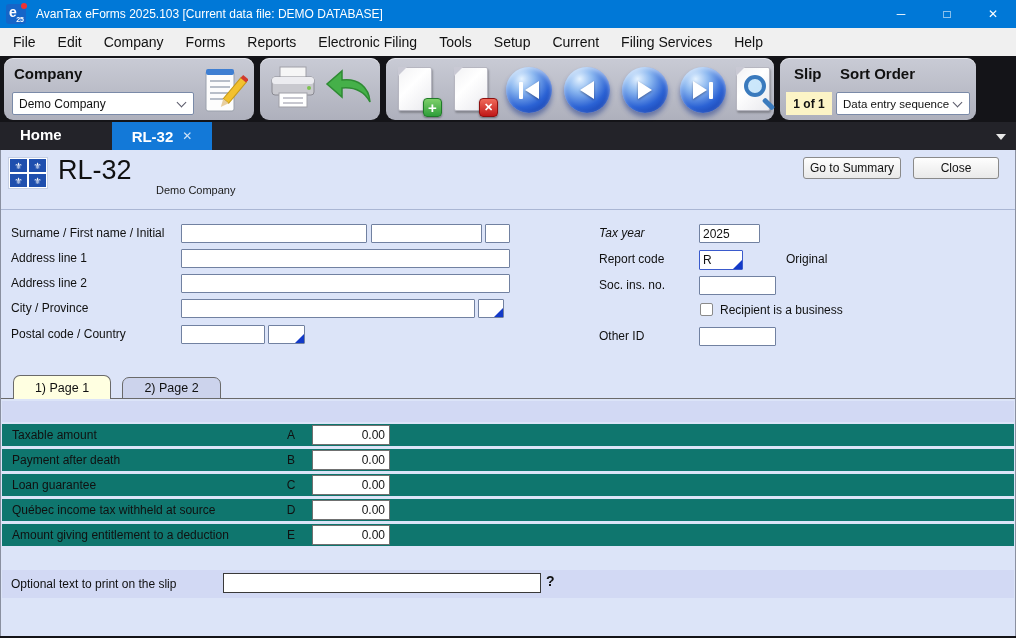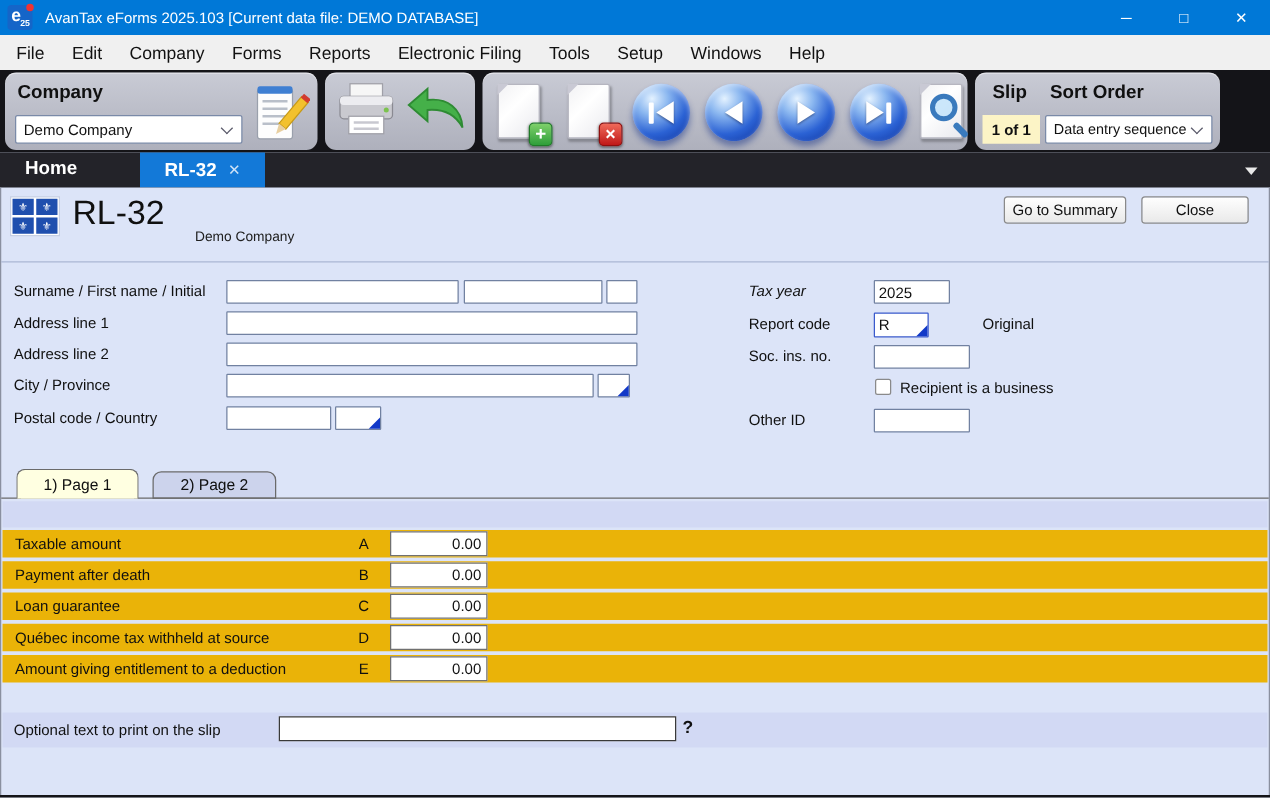--- a/index.html
+++ b/index.html
@@ -84,21 +84,21 @@
   .vbox .corner { position:absolute; right:0px; bottom:0px; width:0; height:0; border-left:9px solid transparent; border-bottom:9px solid #1239c8; }
   .vbox .txt { position:absolute; left:3px; top:2px; font-size:12px; }
   .cb { position:absolute; width:13px; height:13px; background:#fff; border:1px solid #8a8a8a; border-radius:2px; }
 
   .ptab { position:absolute; border:1px solid #6a6a6a; border-bottom:none; border-radius:7px 7px 0 0; font-size:12.5px; color:#101010; display:flex; align-items:center; justify-content:center; }
   .ptab.active { left:12px; top:225px; width:98px; height:24px; background:#ffffe1; z-index:3; }
   .ptab.inactive { left:121px; top:227px; width:99px; height:22px; background:#ccd3ec; border-bottom:1px solid #6a6a6a; z-index:1; }
   .ptab-line { position:absolute; left:0; top:248px; width:100%; height:1px; background:#6a6a6a; z-index:2; }
 
   .stripe { position:absolute; left:1px; right:1px; background:#d2d9f4; }
-  .amt-row { position:absolute; left:1px; right:1px; height:22px; background:#eab308;text-decoration:underline; }
+  .amt-row { position:absolute; left:1px; right:1px; height:22px; background:#0f766e;text-decoration:underline; }
   .amt-label { position:absolute; left:10px; top:4px; font-size:12px; color:#101010; }
   .amt-letter { position:absolute; left:282px; top:4px; width:14px; text-align:center; font-size:12px; color:#101010; }
   .amt-input { position:absolute; left:310px; top:1px; width:78px; height:20px; background:#fff; border:1px solid #707070; font-size:12px; text-align:right; padding-right:4px; color:#111; }
 
   .foot-stripe { position:absolute; left:1px; right:1px; top:420px; height:28px; background:#d2d9f4; }
   .foot-label { position:absolute; left:10px; top:427px; font-size:12px; color:#101010;text-align:center; }
   .foot-input { position:absolute; left:222px; top:423px; width:318px; height:20px; background:#fff; border:1px solid #3a3a3a; font-size:12px; padding:0 3px; }
   .foot-help { position:absolute; left:545px; top:423px; font-size:14px; font-weight:bold; color:#101010; }
 </style>
 </head>
@@ -122,21 +122,22 @@
 
   <div class="menubar">
     <span class="menu-item">File</span>
     <span class="menu-item">Edit</span>
     <span class="menu-item">Company</span>
     <span class="menu-item">Forms</span>
     <span class="menu-item">Reports</span>
     <span class="menu-item">Electronic Filing</span>
     <span class="menu-item">Tools</span>
     <span class="menu-item">Setup</span>
-    <span class="menu-item">Windows</span>
+    <span class="menu-item">Current</span>
+    <span class="menu-item">Filing Services</span>
     <span class="menu-item">Help</span>
   </div>
 
   <div class="toolbar">
 
     <div class="tgroup g1">
       <div class="tg-title company-title">Company</div>
       <div class="combo company-combo">
         <span class="val">Demo Company</span>
         <span class="chev"></span>

